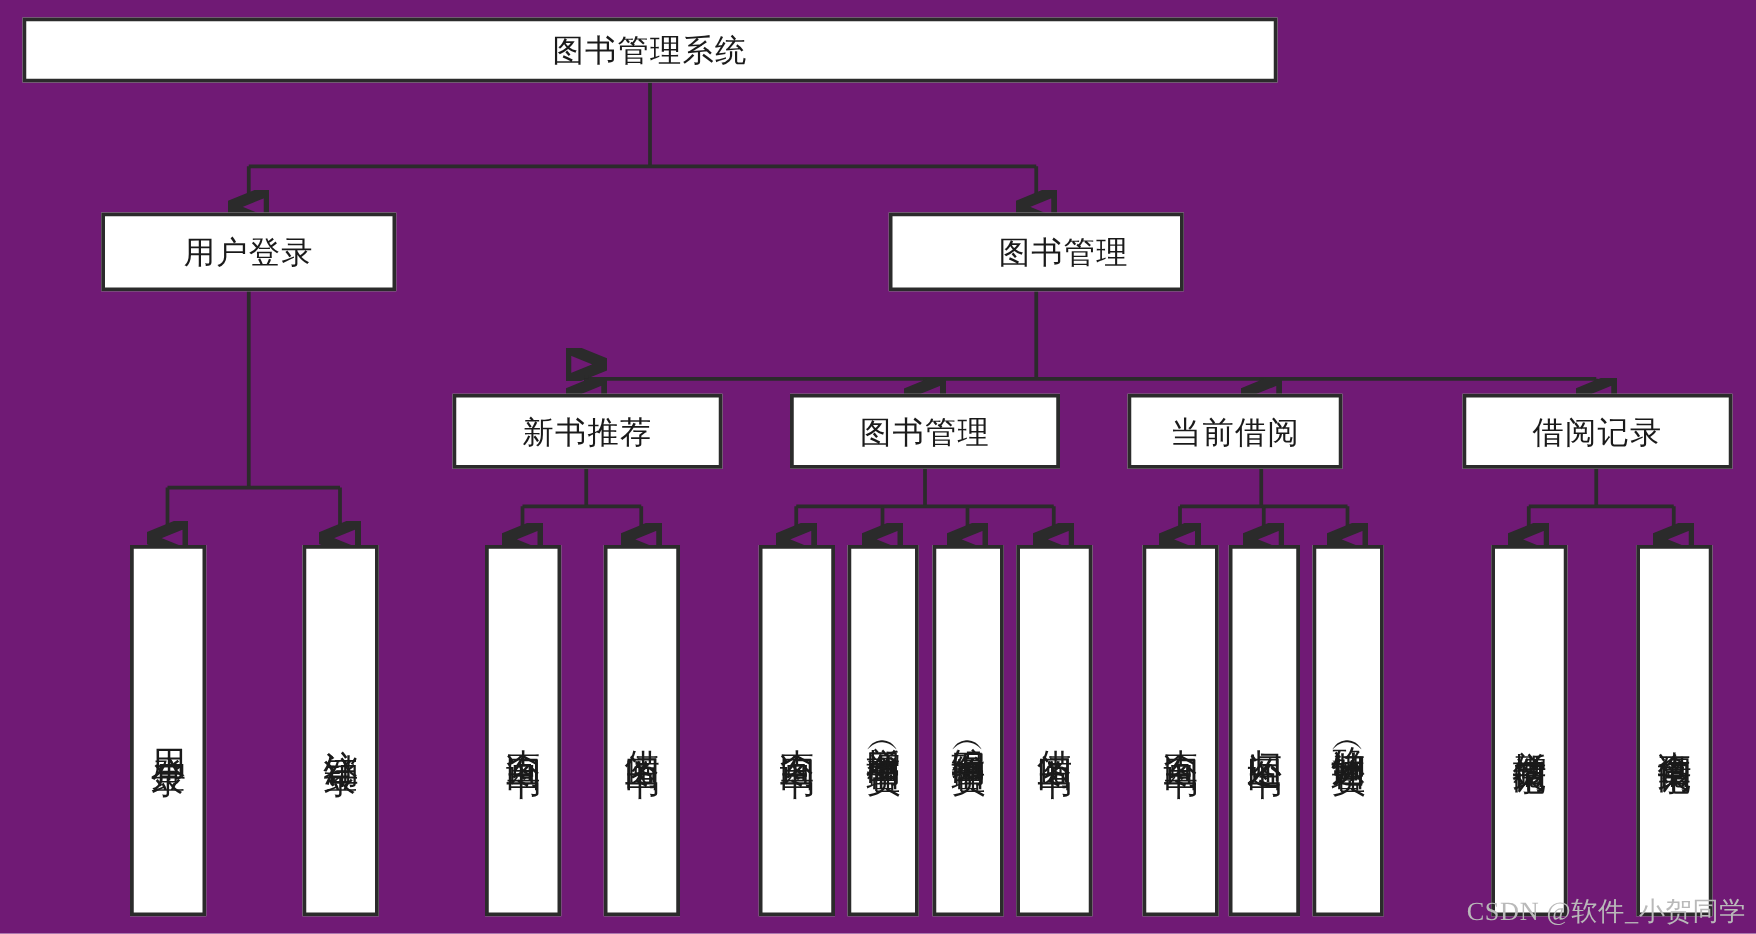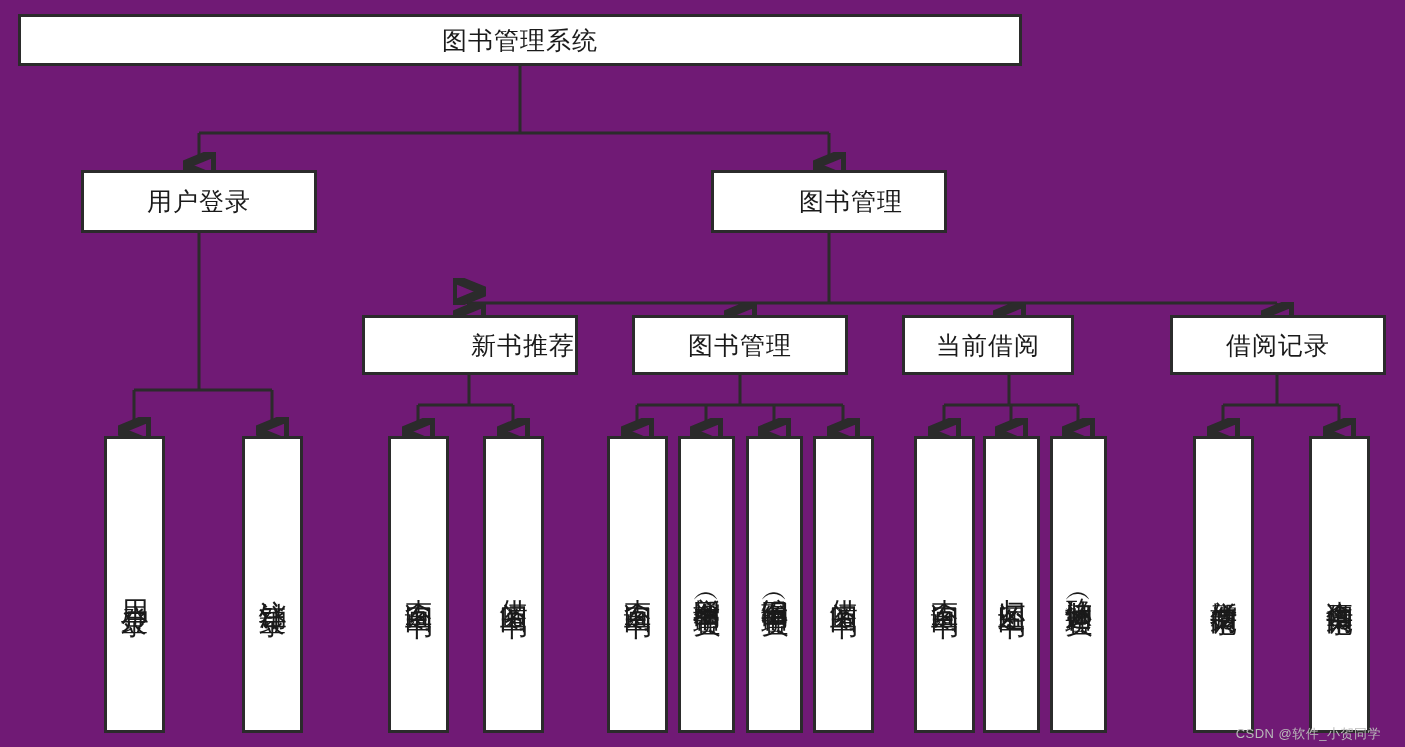--- a/index.html
+++ b/index.html
@@ -53,26 +53,27 @@
     height: 747px;
     pointer-events: none;
   }
   svg#wires line, svg#wires path {
     stroke: #2b2b2b;
     stroke-width: 3;
     fill: none;
   }
   .watermark {
     position: absolute;
-    right: 24px;
+    right: 8px;
     bottom: 4px;
-    font-size: 13px;
+    font-size: 21px;
     color: #b9b9b9;
     white-space: nowrap;
     letter-spacing: 0.5px;
+    font-family: Liberation Serif, serif;
   }
 </style>
 </head>
 <body>
 
 <div id="canvas">
 
   <svg id="wires" viewBox="0 0 1405 747">
     <defs>
       <marker id="arrow" markerWidth="9" markerHeight="11" refX="1" refY="5.5" orient="auto" markerUnits="strokeWidth">
@@ -134,21 +135,21 @@
     <span>图书管理系统</span>
   </div>
 
   <div class="node node-h" style="left:81px; top:170px; width:236px; height:63px;">
     <span>用户登录</span>
   </div>
   <div class="node node-h" style="left:711px; top:170px; width:236px; height:63px;padding-left:44px;">
     <span>图书管理</span>
   </div>
 
-  <div class="node node-h" style="left:362px; top:315px; width:216px; height:60px;justify-content:flex-end;">
+  <div class="node node-h" style="left:362px; top:315px; width:216px; height:60px;">
     <span>新书推荐</span>
   </div>
   <div class="node node-h" style="left:632px; top:315px; width:216px; height:60px;">
     <span>图书管理</span>
   </div>
   <div class="node node-h" style="left:902px; top:315px; width:172px; height:60px;">
     <span>当前借阅</span>
   </div>
   <div class="node node-h" style="left:1170px; top:315px; width:216px; height:60px;">
     <span>借阅记录</span>

